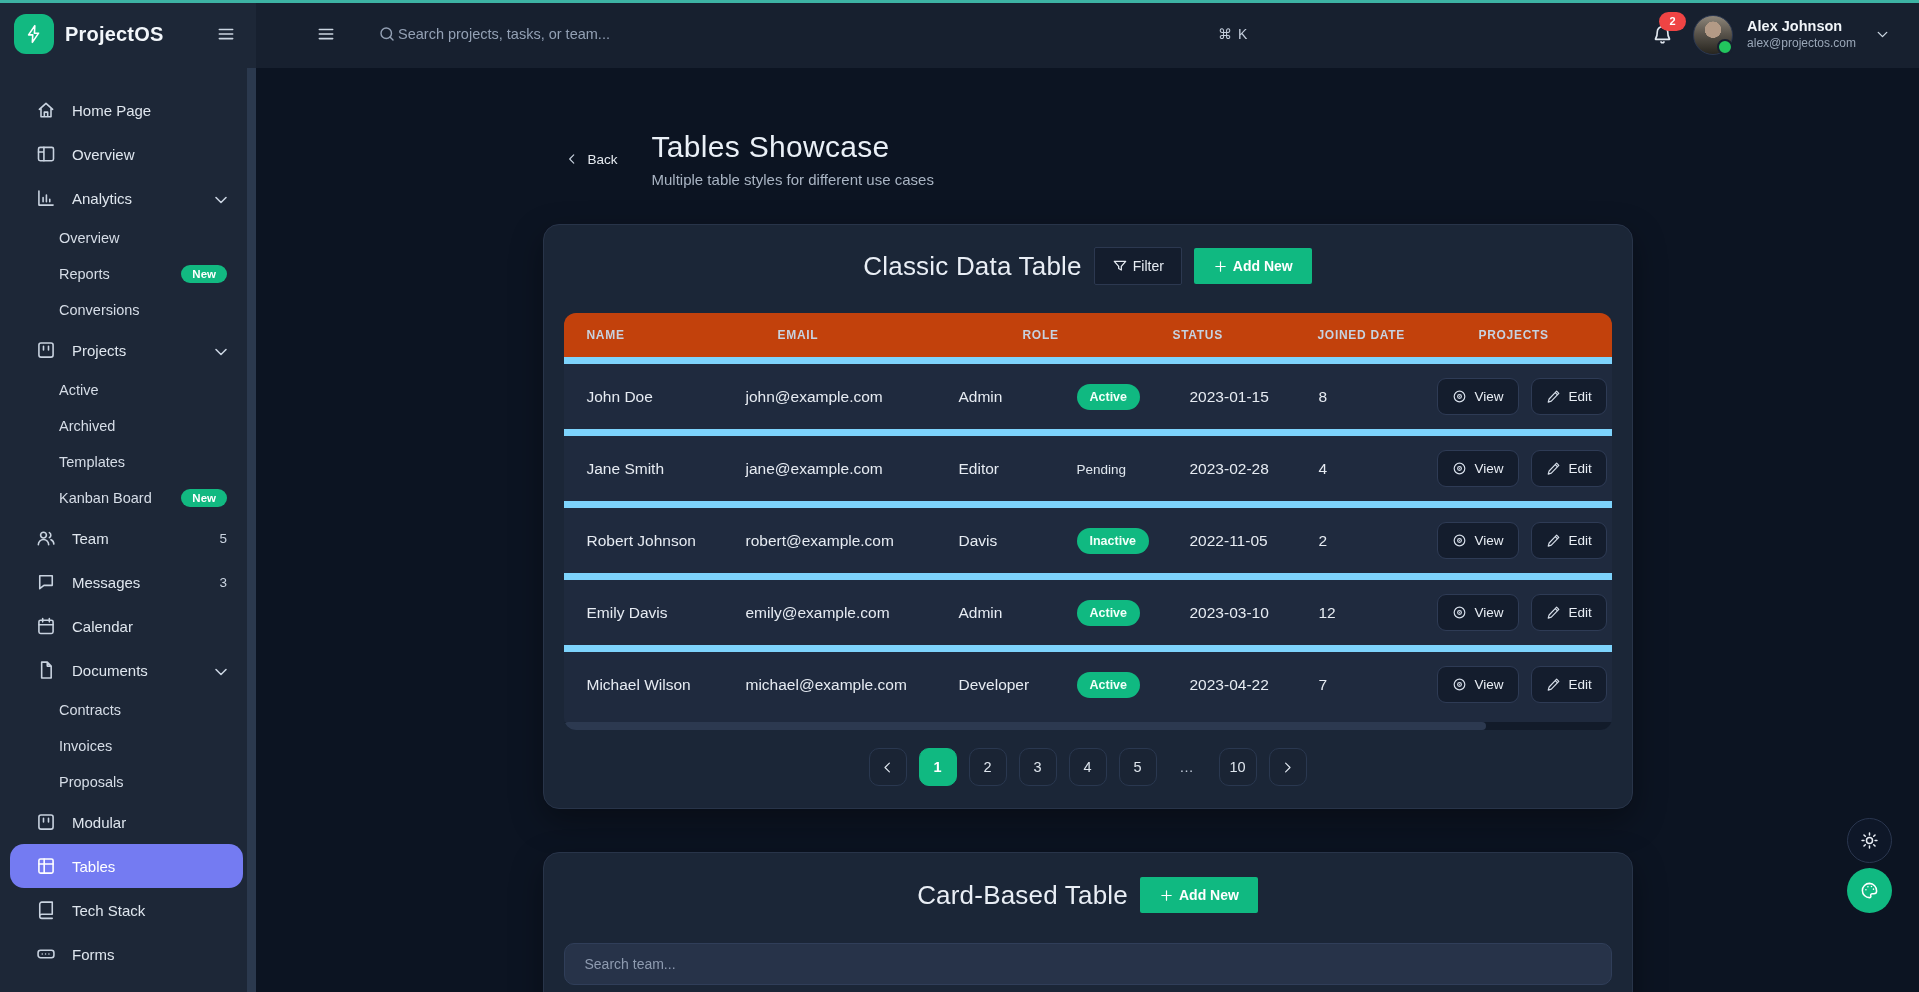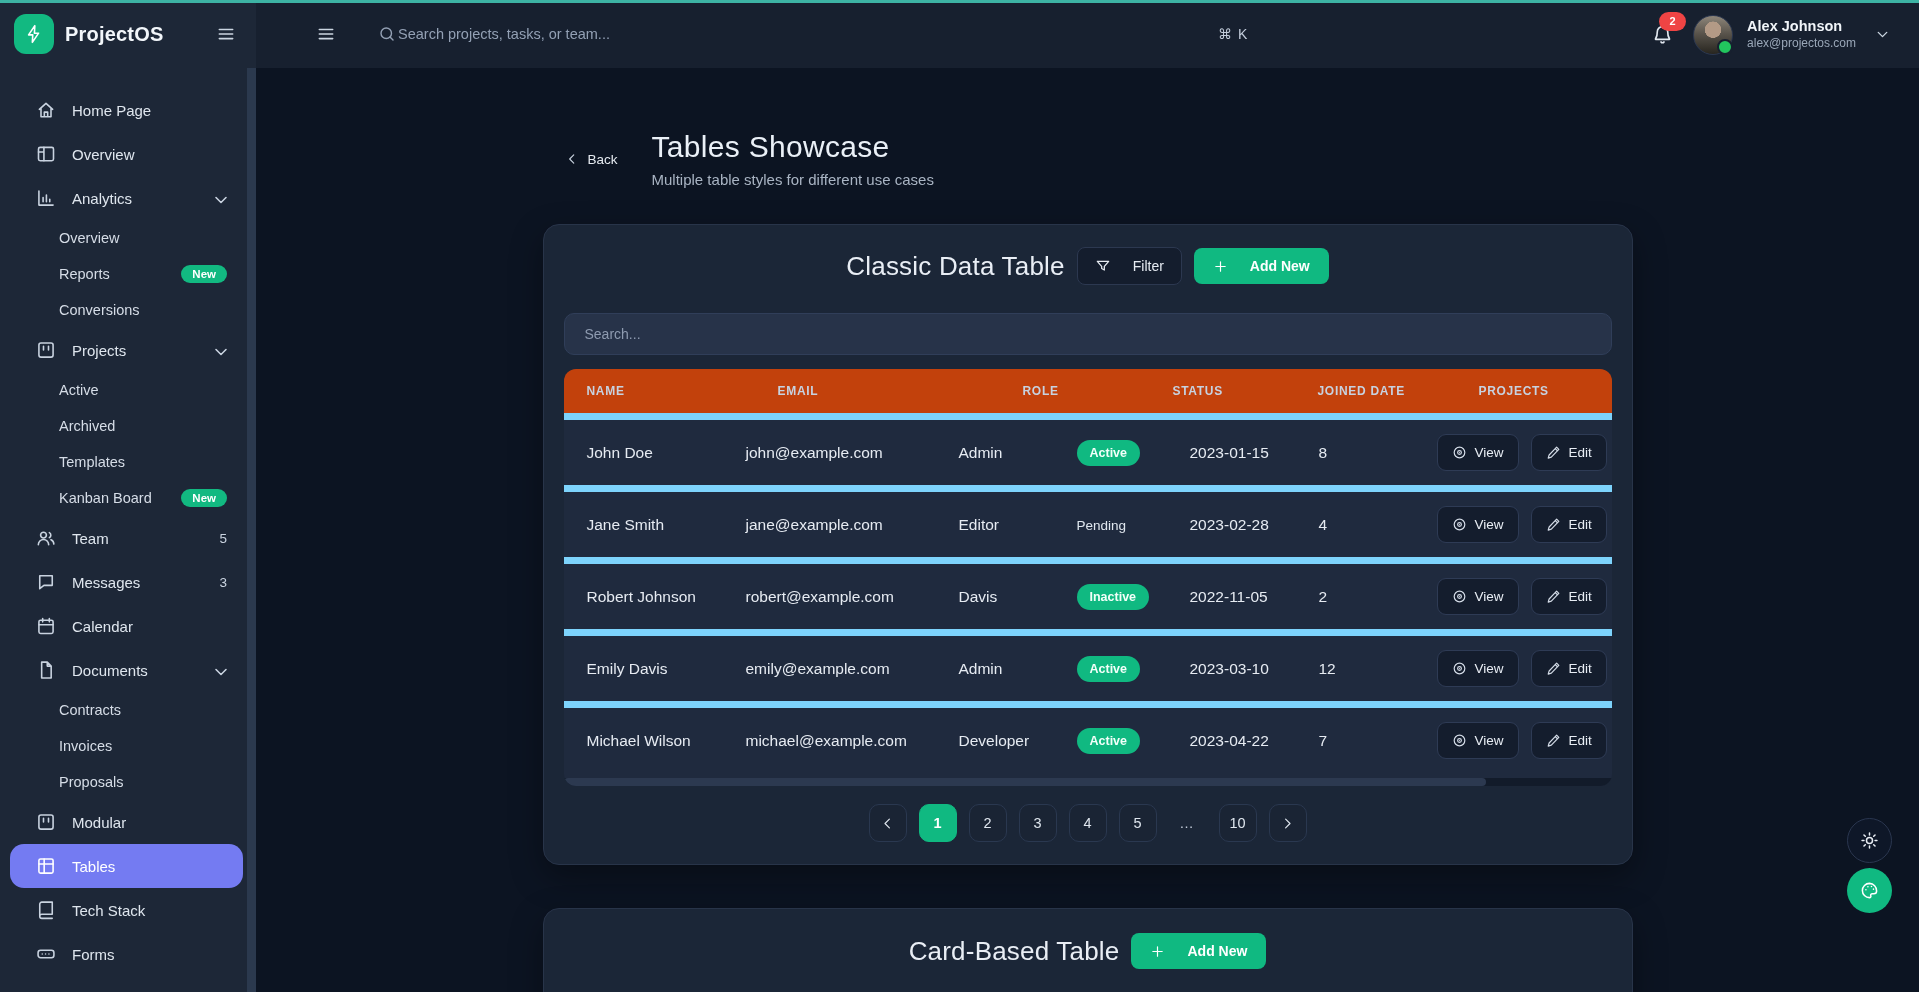--- a/index.html
+++ b/index.html
@@ -67,21 +67,21 @@
   .page-head{display:flex;align-items:center;gap:28px;padding-left:16px;margin-bottom:36px;}
   .back-link{display:flex;align-items:center;gap:9px;color:#e5eaf0;font-size:13.5px;background:none;border:none;cursor:pointer;}
   .back-link .ic{width:14px;height:14px;color:#cbd5e1;}
   .page-title{font-size:30px;font-weight:300;color:#eaf0f7;letter-spacing:.3px;}
   .page-subtitle{font-size:15px;color:#a9b4c3;margin-top:7px;}
 
   .card{background:#1b2637;border:1px solid #283449;border-radius:16px;box-shadow:0 12px 32px rgba(0,0,0,.35);
     padding:22px 20px;}
   .card-head{display:flex;align-items:center;justify-content:center;gap:12px;margin-bottom:28px;}
   .card-title{font-size:26px;font-weight:400;color:#e9eef5;letter-spacing:.2px;}
-  .btn{display:flex;align-items:flex-end;gap:22px;border-radius:8px;font-size:14px;cursor:pointer;
+  .btn{display:flex;align-items:flex-end;gap:5px;border-radius:2px;font-size:14px;cursor:pointer;
     font-family:"Liberation Sans","DejaVu Sans",sans-serif;}
   .btn .ic{width:16px;height:16px;}
   .btn-filter{background:#141d2d;border:1px solid #2c3850;color:#e6ebf2;padding:10px 17px;}
   .btn-add{background:#10b981;border:none;color:#fff;font-weight:600;padding:10px 19px;}
   .btn-add .ic{width:15px;height:15px;}
 
   .table-search{display:flex;align-items:center;height:40px;border-radius:10px;background:#273349;border:1px solid #303e59;
     margin-bottom:14px;padding:0 18px;}
   .table-search input{background:transparent;border:none;outline:none;width:100%;color:#d7dfe9;font-size:14px;
     font-family:"Liberation Sans","DejaVu Sans",sans-serif;}
@@ -376,23 +376,20 @@
               <span>Filter</span>
             </button>
             <button class="btn btn-add">
               <svg class="ic" viewBox="0 0 24 24" fill="none" stroke="currentColor" stroke-width="1.9" stroke-linecap="round" stroke-linejoin="round">
                   <path d="M12 4.5v15M4.5 12h15"></path>
                 </svg>
               <span>Add New</span>
             </button>
           </div>
 
-          <div class="table-search">
-            <input placeholder="Search..." style="">
-          </div>
 
           <div class="table-wrap">
             <div class="thead" id="thead">
                 <span class="c-name">NAME</span>
                 <span class="c-email">EMAIL</span>
                 <span class="c-role">ROLE</span>
                 <span class="c-status">STATUS</span>
                 <span class="c-joined">JOINED DATE</span>
                 <span class="c-projects">PROJECTS</span>
               </div>

